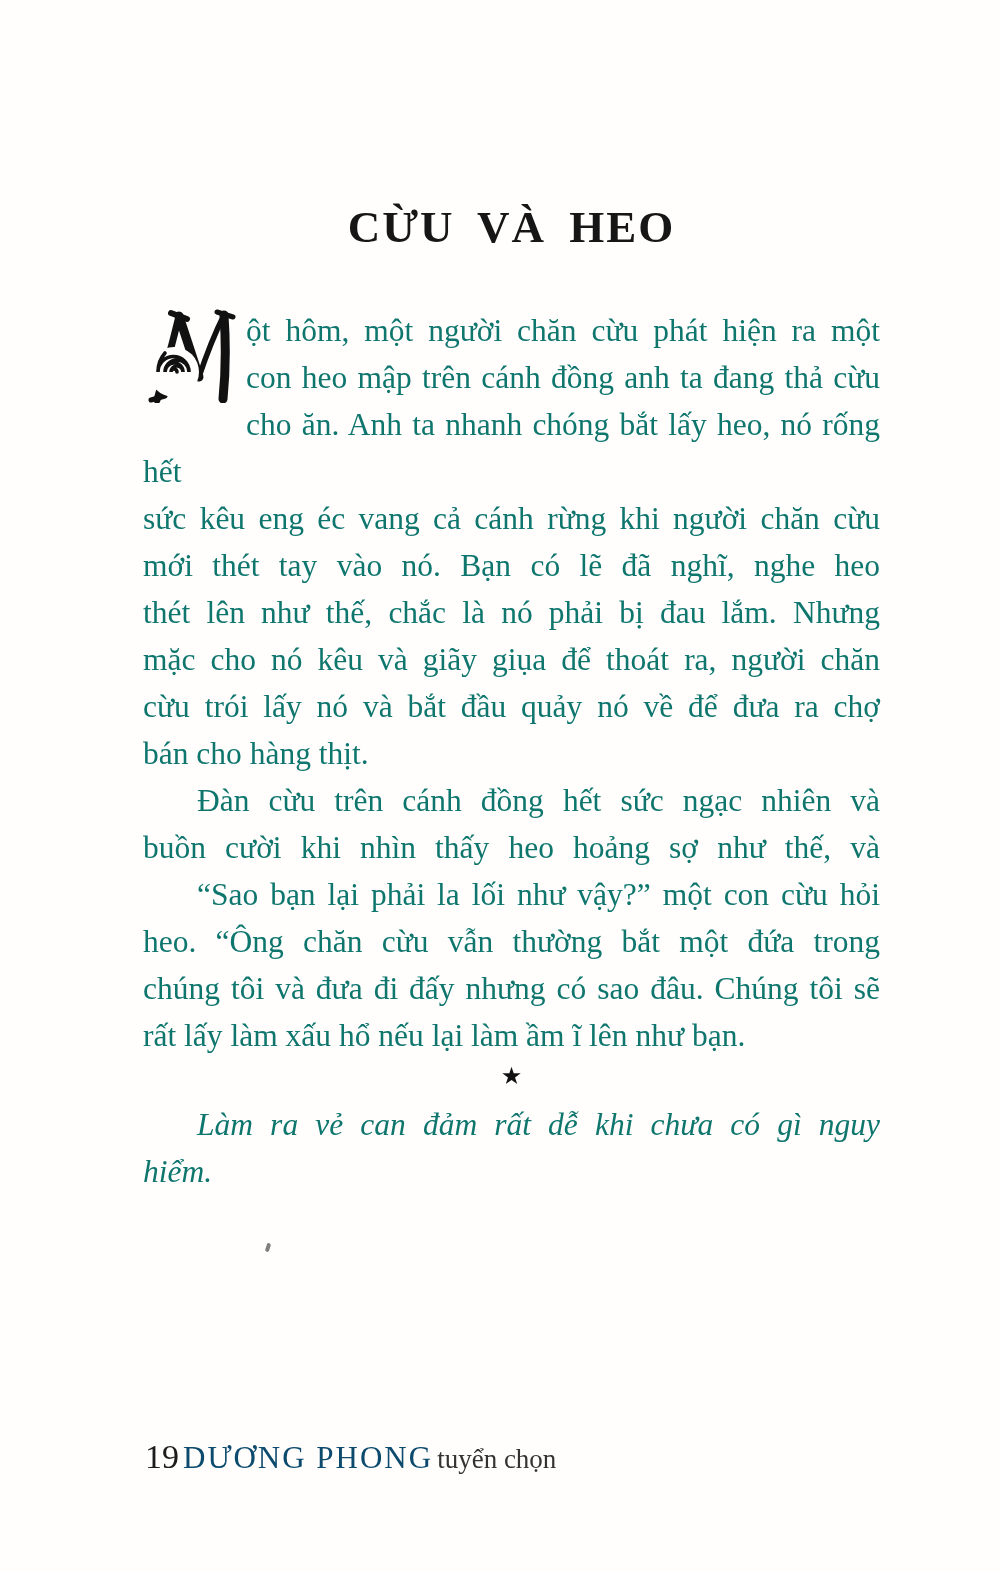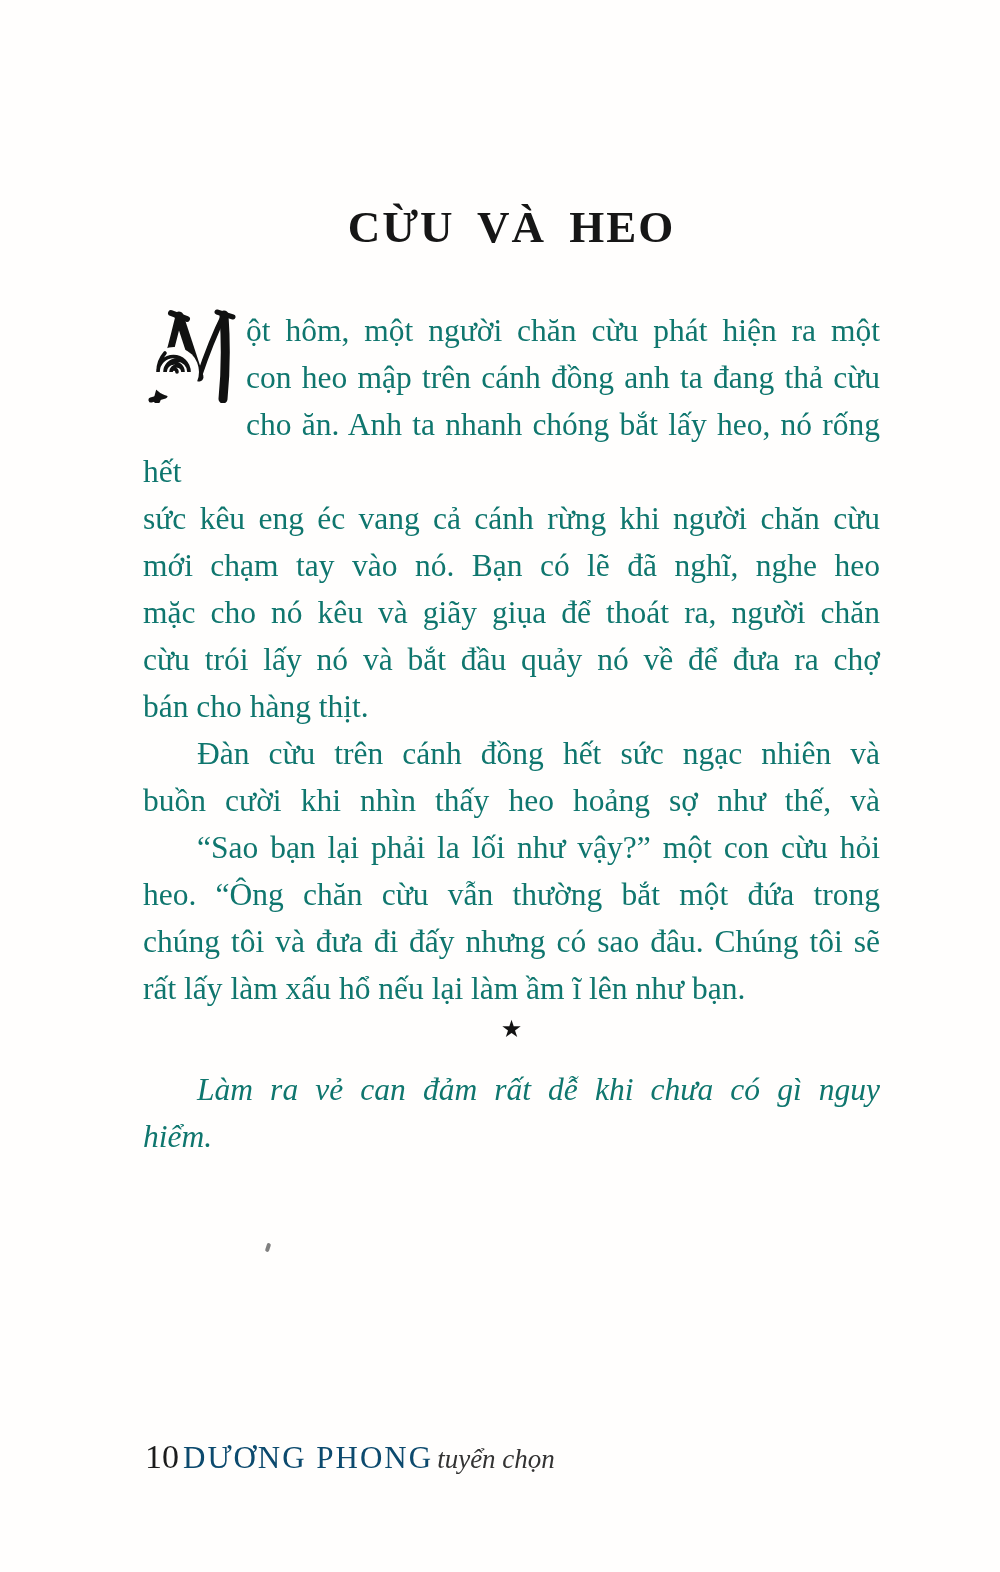--- a/index.html
+++ b/index.html
@@ -60,41 +60,40 @@
     position: relative;
   }
   .star-sep {
     margin-top: 2px;
     text-align: center;
     font-size: 24px;
     line-height: 30px;
     color: #111;
   }
   .moral-block {
-    margin-top: 22px;
+    margin-top: 10px;
   }
   .footer {
     position: absolute;
     left: 145px;
     top: 1438px;
     white-space: nowrap;
     color: #2a2a2a;
   }
   .footer .pg {
     font-size: 34px;
     color: #1c1c1c;
   }
   .footer .pub {
     font-size: 31px;
     letter-spacing: 2px;
     color: #0c4a6e;
   }
   .footer .sel {
     font-size: 27px;
-    font-style: italic;
     color: #333;
   }
   .speck {
     position: absolute;
     left: 266px;
     top: 1243px;
     width: 4px;
     height: 9px;
     border-radius: 2px;
     background: #555;
@@ -125,21 +124,22 @@
       <path d="M8 91 L22 87" stroke="#111" stroke-width="5" fill="none" stroke-linecap="round"></path>
 
       <circle cx="31" cy="63" r="25" fill="#fffefd"></circle>
       <path d="M34 63 A3 3 0 0 0 28 63 A6 6 0 0 1 40 63 A9 9 0 0 0 22 63 A12 12 0 0 1 46 63 A15.5 15.5 0 0 0 15 63 Q15 52 22 44" stroke="#111" stroke-width="3.6" fill="none" stroke-linecap="round"></path>
     </svg>
   </span>
 <div class="line">ột hôm, một người chăn cừu phát hiện ra một</div>
           <div class="line">con heo mập trên cánh đồng anh ta đang thả cừu</div>
           <div class="line">cho ăn. Anh ta nhanh chóng bắt lấy heo, nó rống hết</div>
           <div class="line">sức kêu eng éc vang cả cánh rừng khi người chăn cừu</div>
-          <div class="line">mới chạm tay vào nó. Bạn có lẽ đã nghĩ, nghe heo</div>
+          <div class="line">mới thét tay vào nó. Bạn có lẽ đã nghĩ, nghe heo</div>
+          <div class="line">thét lên như thế, chắc là nó phải bị đau lắm. Nhưng</div>
           <div class="line">mặc cho nó kêu và giãy giụa để thoát ra, người chăn</div>
           <div class="line">cừu trói lấy nó và bắt đầu quảy nó về để đưa ra chợ</div>
           <div class="line end">bán cho hàng thịt.</div>
         </div>
         <div class="para">
           <div class="line indent">Đàn cừu trên cánh đồng hết sức ngạc nhiên và</div>
           <div class="line">buồn cười khi nhìn thấy heo hoảng sợ như thế, và</div>
         </div>
         <div class="para">
           <div class="line indent">“Sao bạn lại phải la lối như vậy?” một con cừu hỏi</div>
@@ -152,20 +152,20 @@
     <div class="star-sep">★</div>
 
     <div class="moral-block moral" id="moral">
         <div class="line indent">Làm ra vẻ can đảm rất dễ khi chưa có gì nguy</div>
         <div class="line end">hiểm.</div>
       </div>
 
   </div>
 
   <div class="footer">
-    <span class="pg">10</span>
+    <span class="pg">19</span>
     <span class="pub">DƯƠNG PHONG</span>
     <span class="sel">tuyển chọn</span>
   </div>
 
   <div class="speck"></div>
 
 </div>
 
 </body></html>

